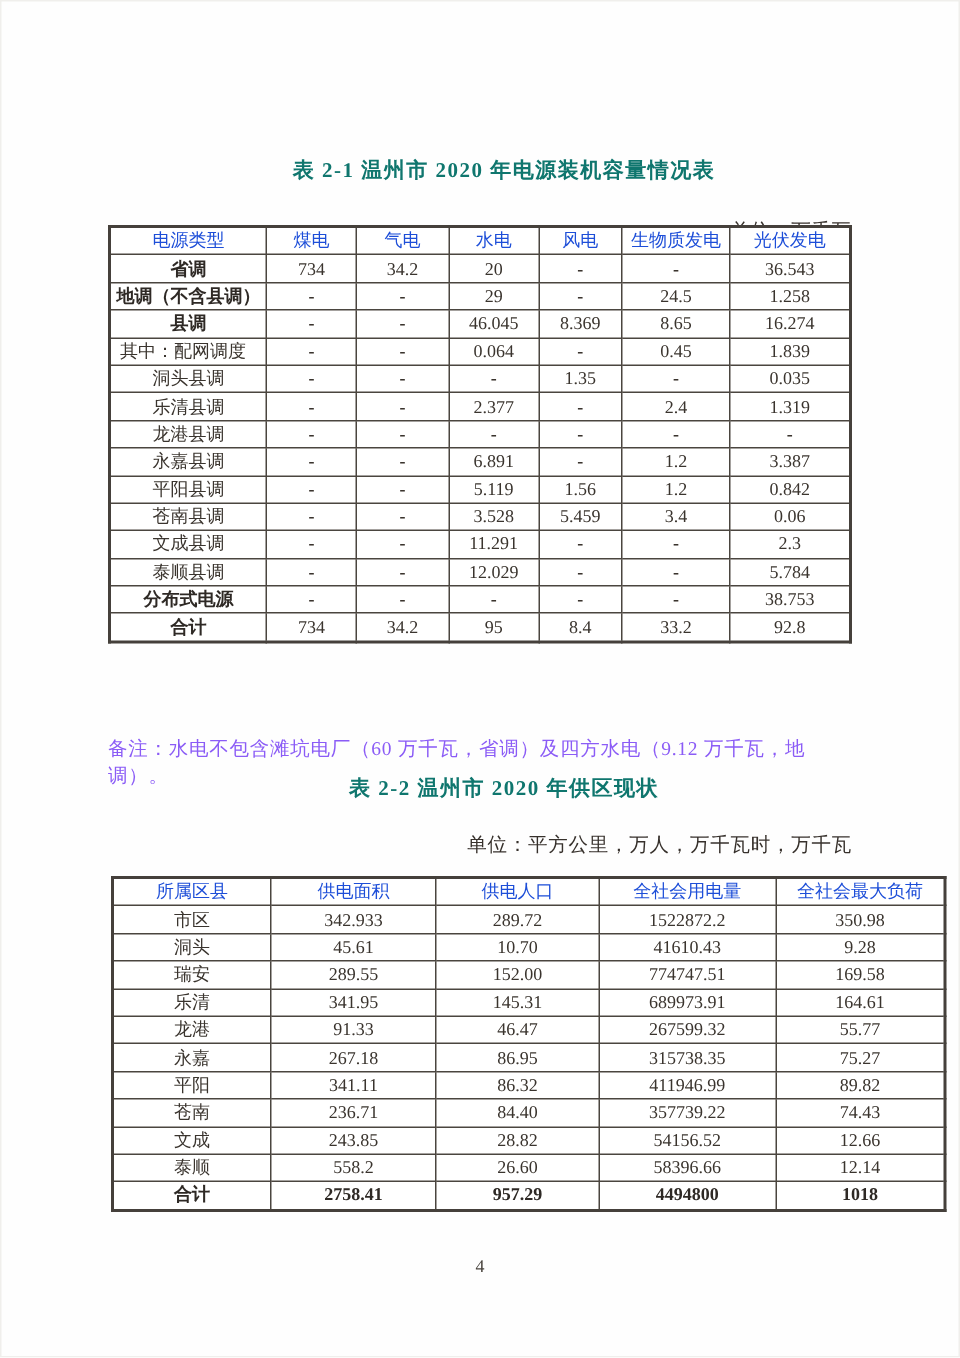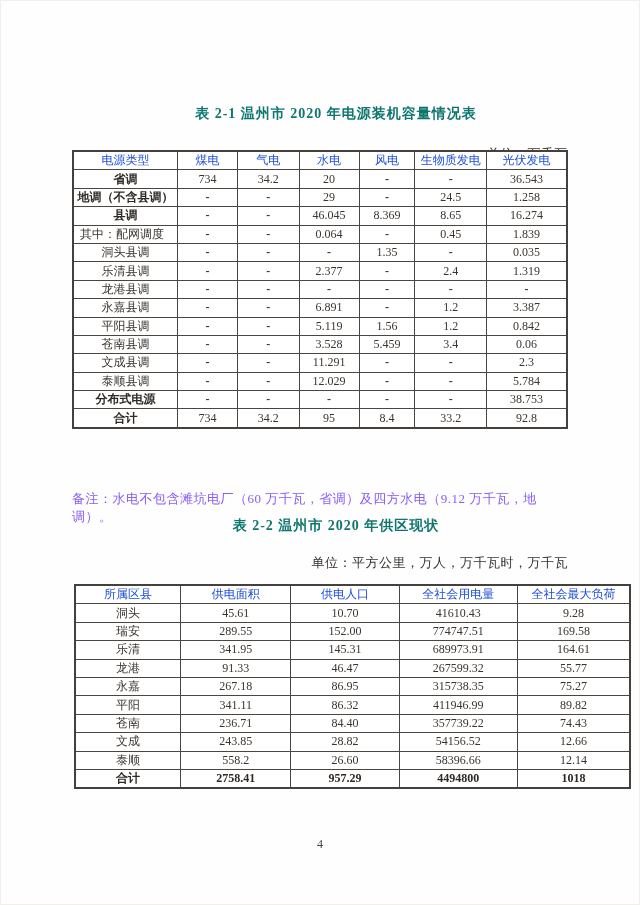--- a/index.html
+++ b/index.html
@@ -228,20 +228,27 @@
         <tr>
           <th>所属区县</th>
           <th>供电面积</th>
           <th>供电人口</th>
           <th>全社会用电量</th>
           <th>全社会最大负荷</th>
         </tr>
       </thead>
     <tbody>
         <tr>
+          <td>市区</td>
+          <td>342.933</td>
+          <td>289.72</td>
+          <td>1522872.2</td>
+          <td>350.98</td>
+        </tr>
+        <tr>
           <td>洞头</td>
           <td>45.61</td>
           <td>10.70</td>
           <td>41610.43</td>
           <td>9.28</td>
         </tr>
         <tr>
           <td>瑞安</td>
           <td>289.55</td>
           <td>152.00</td>

